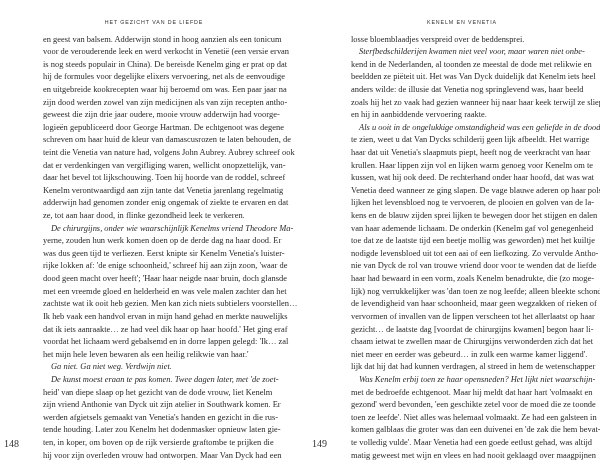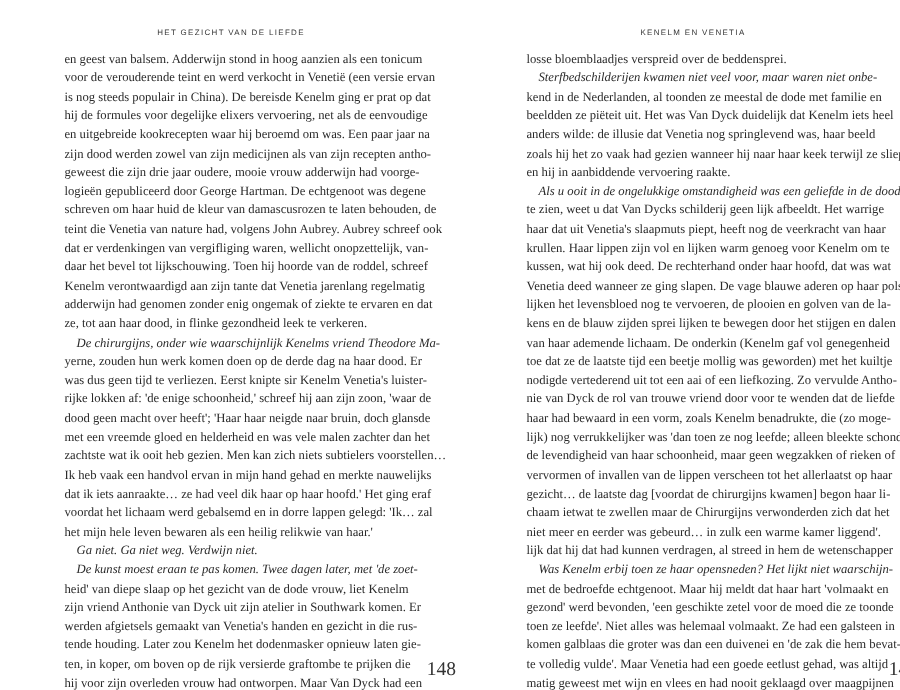--- a/index.html
+++ b/index.html
@@ -14,32 +14,32 @@
   .page.left .running-head { left:4px; }
   .page.right .running-head { left:-4px; }
   .text-block { position:absolute; top:32.5px; width:222px; }
   .page.left .text-block { left:43px; }
   .page.right .text-block { left:35px; }
   .line { display:block; height:12.62px; line-height:12.62px; font-size:8.45px;
           white-space:nowrap; text-align:justify; text-align-last:justify; overflow:visible; }
   .line.last { text-align-last:left; }
   .line.indent { padding-left:8px;font-style:italic; }
   .line.italic { font-style:italic; }
-  .folio { position:absolute; top:438px; width:100%; text-align:right; font-size:13px; color:#333; }
+  .folio { position:absolute; top:438px; width:100%; text-align:left; font-size:10px; color:#333; }
   .page.left .folio { left:4px; }
   .page.right .folio { left:-4px; }
 </style>
 </head>
 <body>
 
 <div class="page left">
   <div class="running-head">HET GEZICHT VAN DE LIEFDE</div>
   <div class="text-block">
       <span class="line">en geest van balsem. Adderwijn stond in hoog aanzien als een tonicum</span>
-      <span class="line">voor de verouderende teint en werd verkocht in Venetië (een versie ervan</span>
+      <span class="line">voor de verouderende leek en werd verkocht in Venetië (een versie ervan</span>
       <span class="line">is nog steeds populair in China). De bereisde Kenelm ging er prat op dat</span>
       <span class="line">hij de formules voor degelijke elixers vervoering, net als de eenvoudige</span>
       <span class="line">en uitgebreide kookrecepten waar hij beroemd om was. Een paar jaar na</span>
       <span class="line">zijn dood werden zowel van zijn medicijnen als van zijn recepten antho-</span>
       <span class="line">geweest die zijn drie jaar oudere, mooie vrouw adderwijn had voorge-</span>
       <span class="line">logieën gepubliceerd door George Hartman. De echtgenoot was degene</span>
       <span class="line">schreven om haar huid de kleur van damascusrozen te laten behouden, de</span>
       <span class="line">teint die Venetia van nature had, volgens John Aubrey. Aubrey schreef ook</span>
       <span class="line">dat er verdenkingen van vergifliging waren, wellicht onopzettelijk, van-</span>
       <span class="line">daar het bevel tot lijkschouwing. Toen hij hoorde van de roddel, schreef</span>
@@ -67,36 +67,36 @@
       <span class="line">hij voor zijn overleden vrouw had ontworpen. Maar Van Dyck had een</span>
     </div>
   <div class="folio">148</div>
 </div>
 
 <div class="page right">
   <div class="running-head">KENELM EN VENETIA</div>
   <div class="text-block">
       <span class="line last">losse bloemblaadjes verspreid over de beddensprei.</span>
       <span class="line indent">Sterfbedschilderijen kwamen niet veel voor, maar waren niet onbe-</span>
-      <span class="line">kend in de Nederlanden, al toonden ze meestal de dode met familie en</span>
+      <span class="line">kend in de Nederlanden, al toonden ze meestal de dode met relikwie en</span>
       <span class="line">beeldden ze piëteit uit. Het was Van Dyck duidelijk dat Kenelm iets heel</span>
       <span class="line">anders wilde: de illusie dat Venetia nog springlevend was, haar beeld</span>
       <span class="line">zoals hij het zo vaak had gezien wanneer hij naar haar keek terwijl ze sliep</span>
       <span class="line last">en hij in aanbiddende vervoering raakte.</span>
       <span class="line indent">Als u ooit in de ongelukkige omstandigheid was een geliefde in de dood</span>
       <span class="line">te zien, weet u dat Van Dycks schilderij geen lijk afbeeldt. Het warrige</span>
       <span class="line">haar dat uit Venetia's slaapmuts piept, heeft nog de veerkracht van haar</span>
       <span class="line">krullen. Haar lippen zijn vol en lijken warm genoeg voor Kenelm om te</span>
       <span class="line">kussen, wat hij ook deed. De rechterhand onder haar hoofd, dat was wat</span>
       <span class="line">Venetia deed wanneer ze ging slapen. De vage blauwe aderen op haar pols</span>
       <span class="line">lijken het levensbloed nog te vervoeren, de plooien en golven van de la-</span>
       <span class="line">kens en de blauw zijden sprei lijken te bewegen door het stijgen en dalen</span>
       <span class="line">van haar ademende lichaam. De onderkin (Kenelm gaf vol genegenheid</span>
       <span class="line">toe dat ze de laatste tijd een beetje mollig was geworden) met het kuiltje</span>
-      <span class="line">nodigde vertederend uit tot een aai of een liefkozing. Zo vervulde Antho-</span>
+      <span class="line">nodigde levensbloed uit tot een aai of een liefkozing. Zo vervulde Antho-</span>
       <span class="line">nie van Dyck de rol van trouwe vriend door voor te wenden dat de liefde</span>
       <span class="line">haar had bewaard in een vorm, zoals Kenelm benadrukte, die (zo moge-</span>
       <span class="line">lijk) nog verrukkelijker was 'dan toen ze nog leefde; alleen bleekte schond</span>
       <span class="line">de levendigheid van haar schoonheid, maar geen wegzakken of rieken of</span>
       <span class="line">vervormen of invallen van de lippen verscheen tot het allerlaatst op haar</span>
       <span class="line">gezicht… de laatste dag [voordat de chirurgijns kwamen] begon haar li-</span>
       <span class="line">chaam ietwat te zwellen maar de Chirurgijns verwonderden zich dat het</span>
       <span class="line last">niet meer en eerder was gebeurd… in zulk een warme kamer liggend'.</span>
       <span class="line">lijk dat hij dat had kunnen verdragen, al streed in hem de wetenschapper</span>
       <span class="line indent">Was Kenelm erbij toen ze haar opensneden? Het lijkt niet waarschijn-</span>

